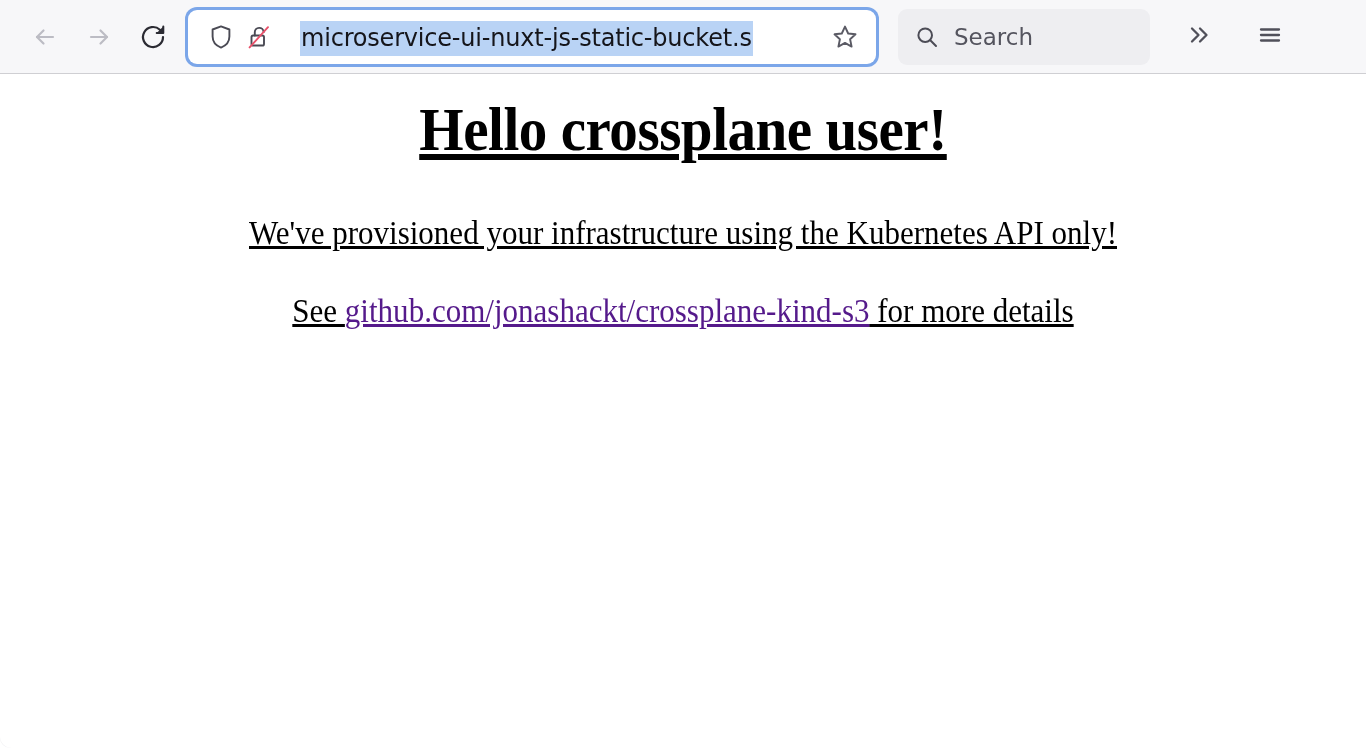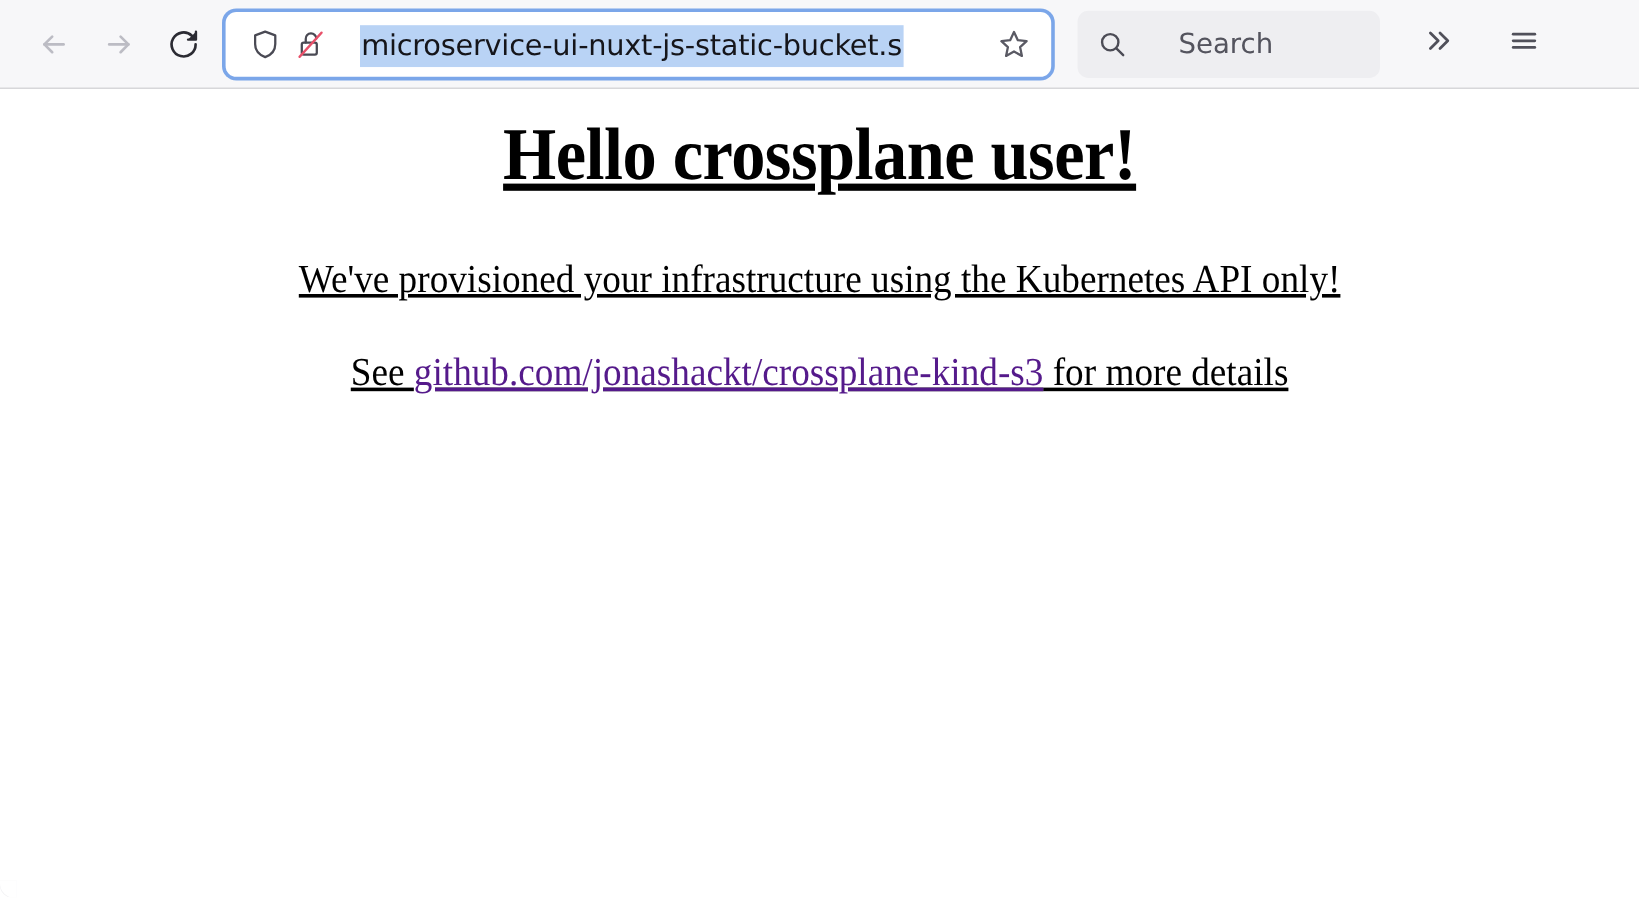--- a/index.html
+++ b/index.html
@@ -110,21 +110,20 @@
     margin-left: 22px;
     width: 252px;
     height: 56px;
     background: #eeeef1;
     border-radius: 9px;
     display: flex;
     align-items: center;
     padding: 0 14px;
     box-sizing: border-box;
     flex: 0 0 auto;
-    gap: 28px;
   }
   .searchbox .s-icon {
     flex: 0 0 auto;
     display: flex;
     align-items: center;
     justify-content: center;
     width: 30px;
     height: 30px;
     color: #4c4c56;
   }

